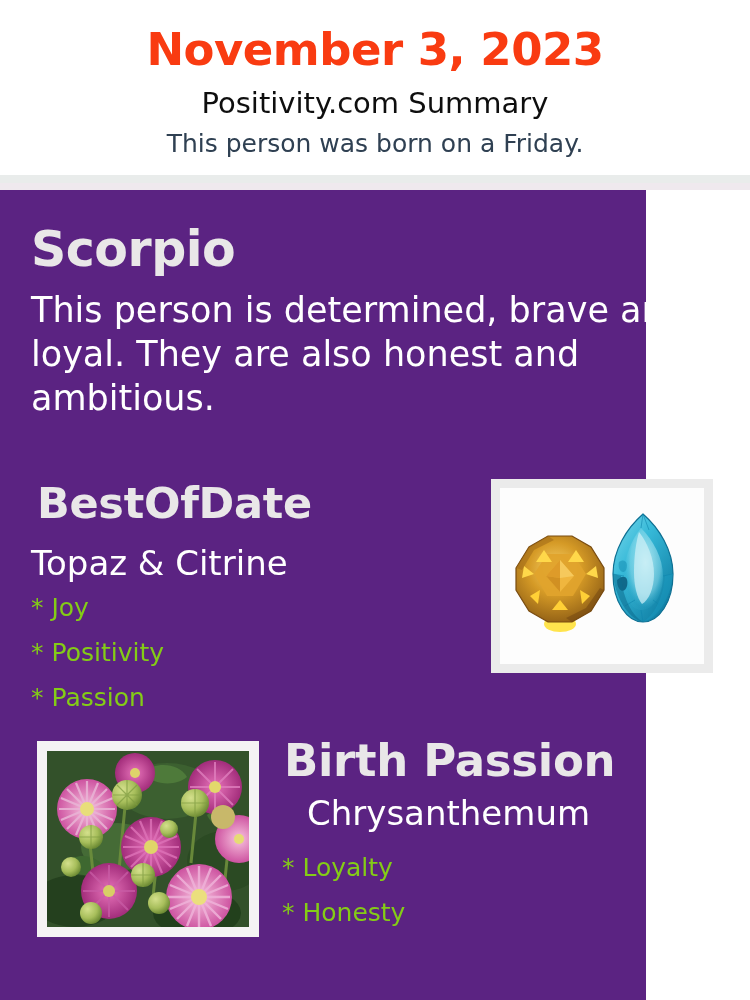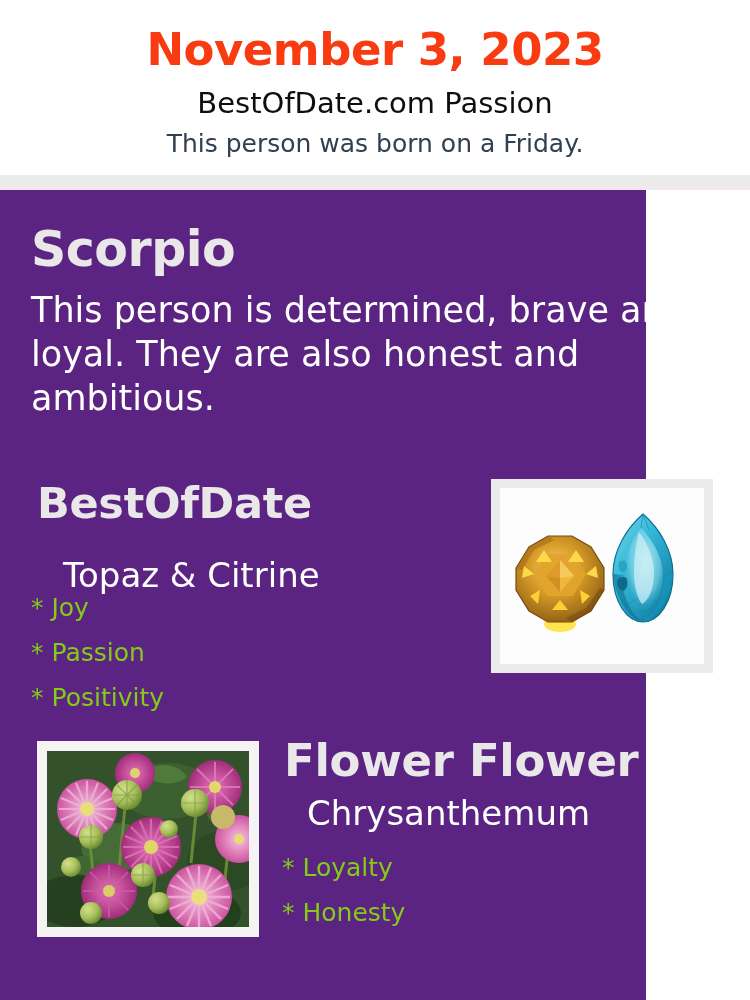--- a/index.html
+++ b/index.html
@@ -120,27 +120,26 @@
     color: #E9E7E8;
     font-size: 43px;
     font-weight: bold;
     letter-spacing: -0.3px;
     line-height: 50px;
     white-space: nowrap;
   }
 
   .stone-name {
     position: absolute;
-    left: 31px; top: 364px;
+    left: 31px; top: 352px;
     color: #FFFFFF;
     font-size: 34px;
     font-weight: normal;
     line-height: 42px;
     white-space: nowrap;
-    margin-left: 32px;
   }
 
   .stone-traits {
     position: absolute;
     left: 31px; top: 395px;
     width: 420px;
   }
 
   .trait {
     color: #84cc16;
@@ -219,38 +218,38 @@
 
   .flower-photo svg { display: block; width: 100%; height: 100%; }
 </style>
 </head>
 <body>
 
 <div class="page">
 
   <div class="header">
     <div class="header-date">November 3, 2023</div>
-    <div class="header-site">BestOfDate.com Passion</div>
+    <div class="header-site">Positivity.com Summary</div>
     <div class="header-note">This person was born on a Friday.</div>
   </div>
 
   <div class="divider-a"></div>
   <div class="divider-b"></div>
 
   <div class="body-panel">
 
     <div class="zodiac-title">Scorpio</div>
     <div class="zodiac-desc">This person is determined, brave and loyal. They are also honest and ambitious.</div>
 
     <div class="stone-title">BestOfDate</div>
     <div class="stone-name">Topaz &amp; Citrine</div>
     <div class="stone-traits">
       <div class="trait">* Joy</div>
+      <div class="trait">* Positivity</div>
       <div class="trait">* Passion</div>
-      <div class="trait">* Positivity</div>
     </div>
 
     <div class="stone-photo-frame">
       <div class="stone-photo">
         <svg viewBox="0 0 204 176" preserveAspectRatio="xMidYMid slice">
           <defs>
             <radialGradient id="citGrad" cx="45%" cy="38%" r="68%">
               <stop offset="0%" stop-color="#F7D068"></stop>
               <stop offset="45%" stop-color="#D59A26"></stop>
               <stop offset="100%" stop-color="#8A5A14"></stop>
@@ -305,21 +304,21 @@
 
             <path d="M-4,-44 C4,-34 11,-18 11,-2 C11,12 6,24 -1,28 C-6,22 -9,10 -9,-4 C-9,-20 -7,-34 -4,-44 Z" fill="#CFF0F6" opacity="0.72"></path>
 
             <path d="M-30,-2 C-28,20 -16,42 0,46 C-10,40 -20,24 -22,0 Z" fill="#0C6B8E" opacity="0.55"></path>
             <path d="M30,-2 C28,20 16,42 0,46 C10,40 20,24 22,0 Z" fill="#1A9CC0" opacity="0.45"></path>
           </g>
         </svg>
       </div>
     </div>
 
-    <div class="flower-title">Flower Flower</div>
+    <div class="flower-title">Birth Passion</div>
     <div class="flower-name">Chrysanthemum</div>
     <div class="flower-traits">
       <div class="trait">* Loyalty</div>
       <div class="trait">* Honesty</div>
     </div>
 
     <div class="flower-photo-frame">
       <div class="flower-photo">
         <svg viewBox="0 0 202 176" preserveAspectRatio="xMidYMid slice">
           <defs>

